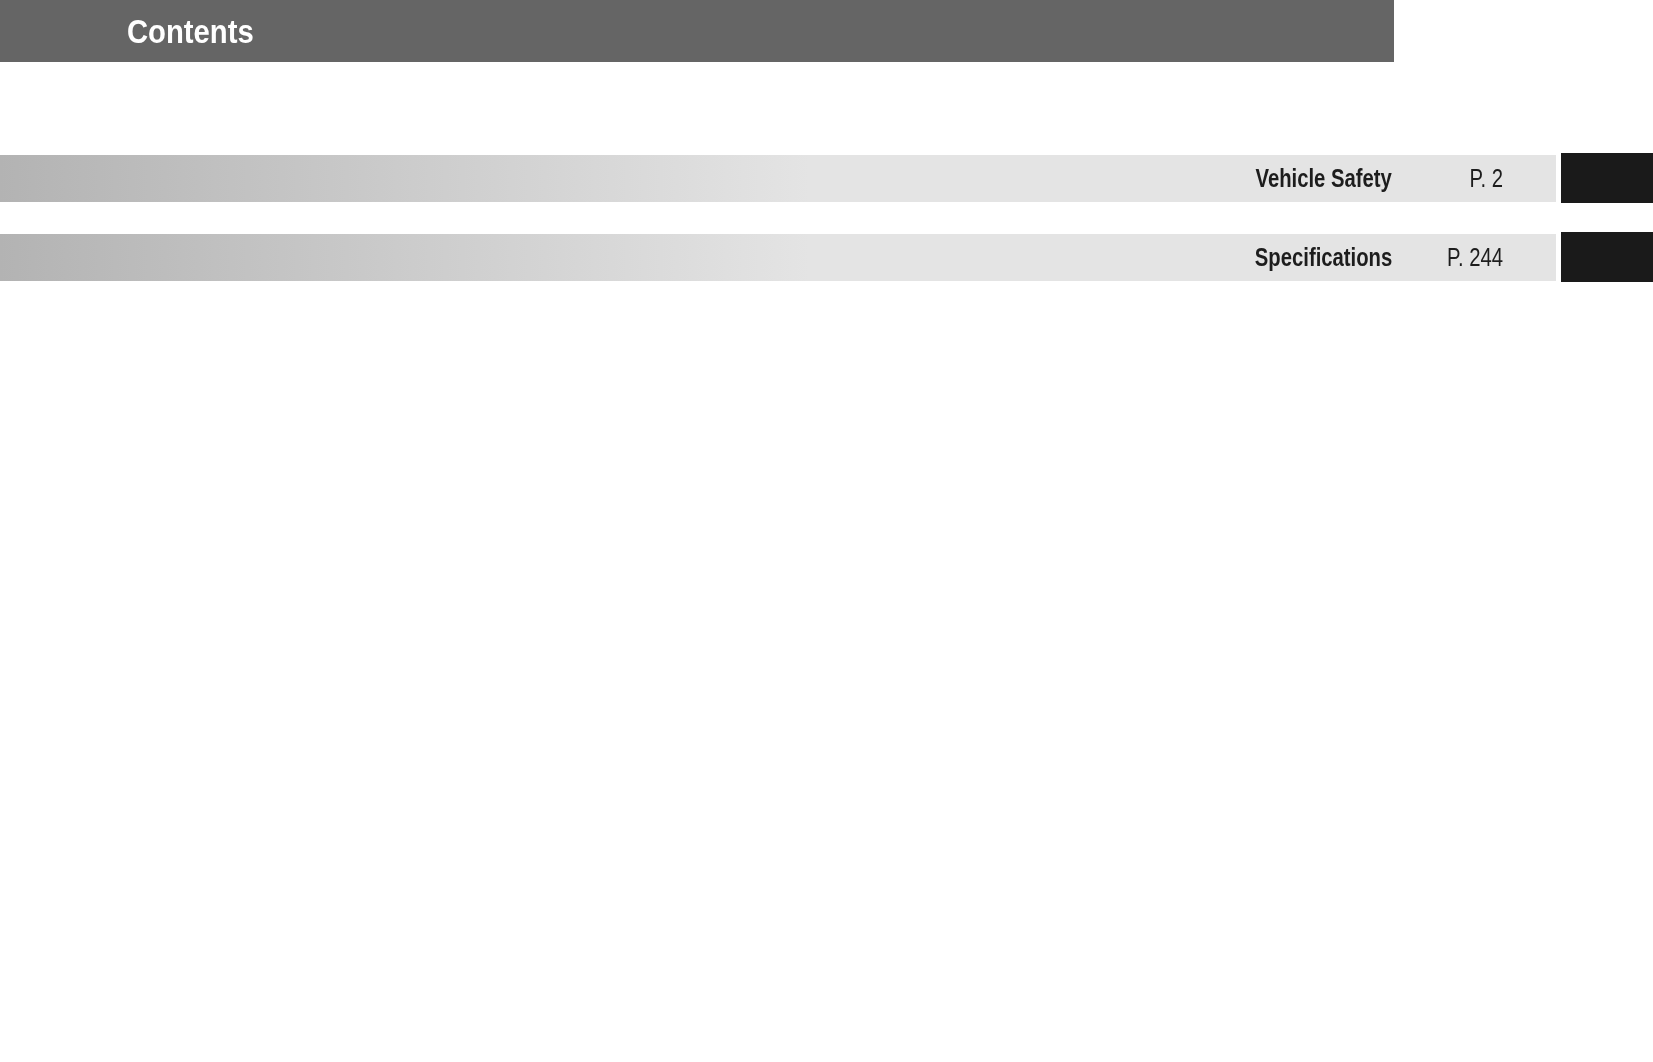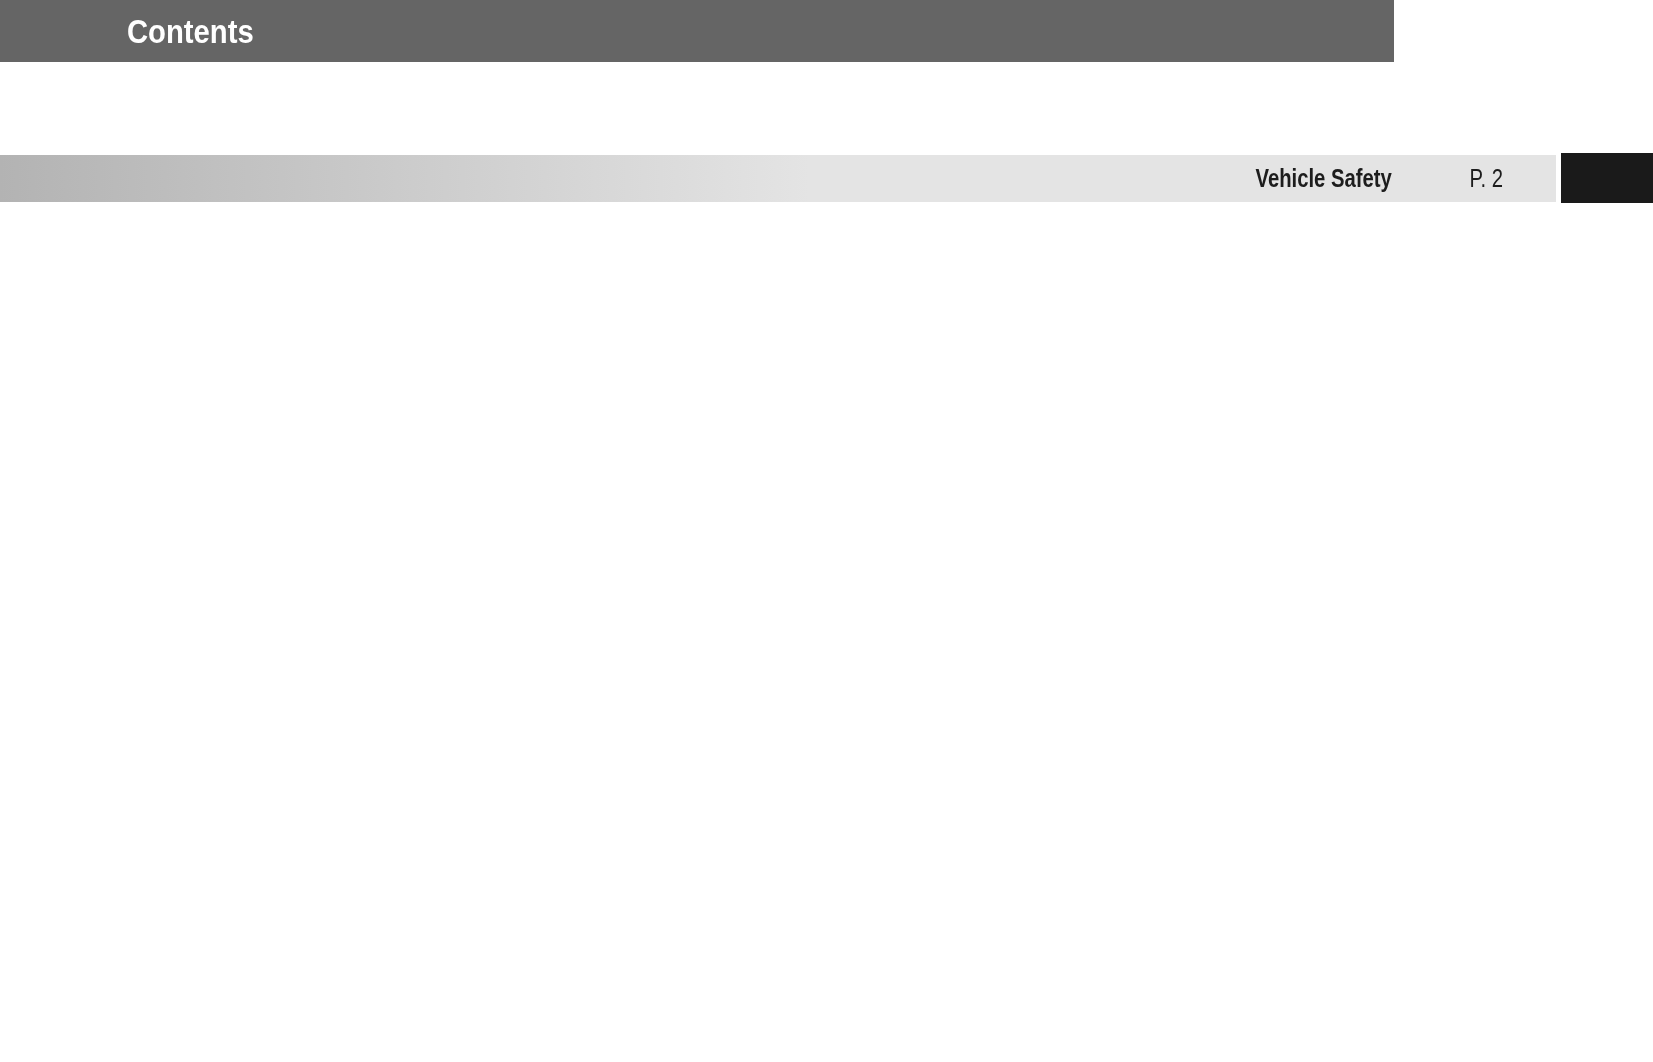--- a/index.html
+++ b/index.html
@@ -99,13 +99,20 @@
       <span class="toc-label">Vehicle Safety</span>
       <span class="toc-page">P. 2</span>
     </div>
     <div class="toc-tab"></div>
   </div>
 
 
 
 
 
+  <div class="toc-row">
+    <div class="toc-bar">
+      <span class="toc-label">Specifications</span>
+      <span class="toc-page">P. 244</span>
+    </div>
+    <div class="toc-tab"></div>
+  </div>
 </div>
 
 </body></html>

